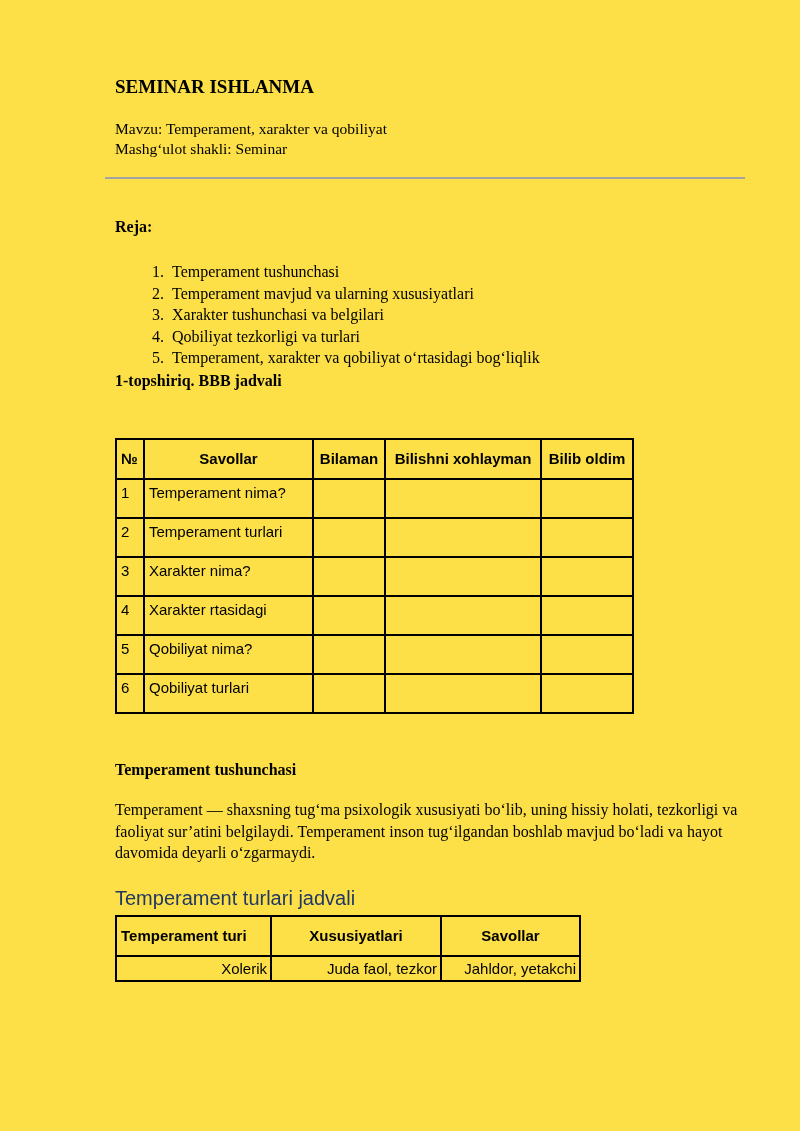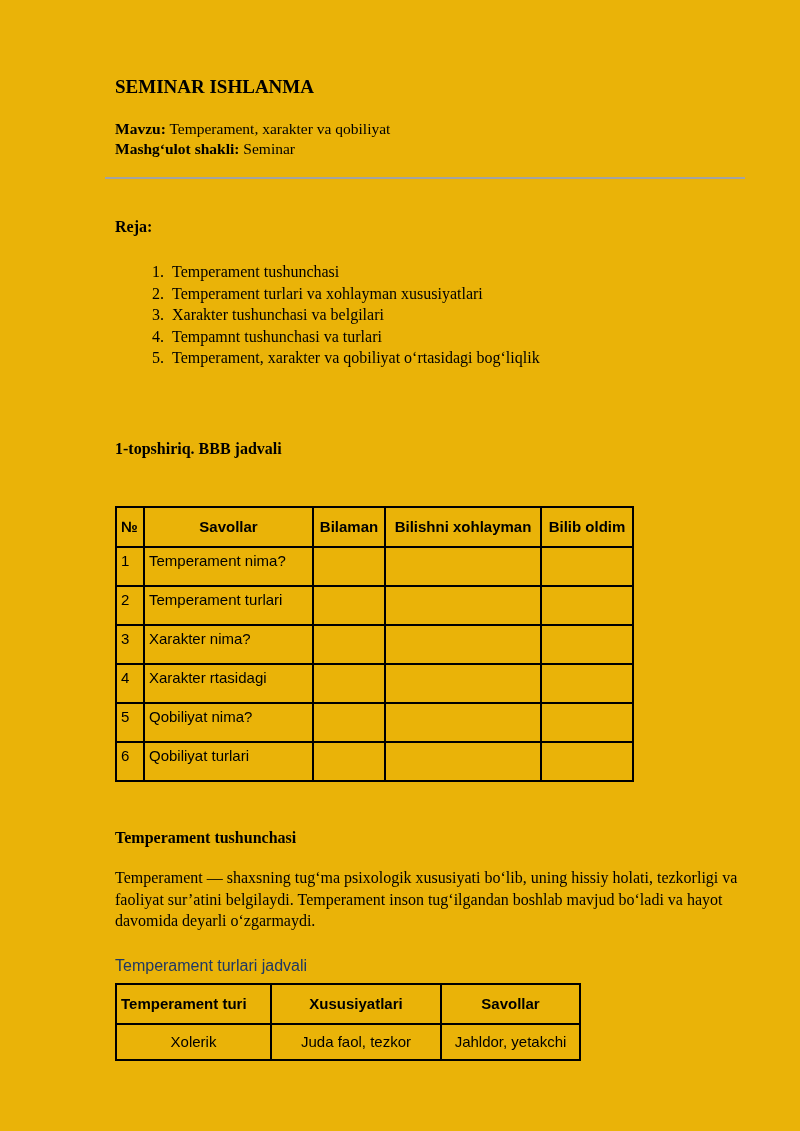--- a/index.html
+++ b/index.html
@@ -1,39 +1,39 @@
 <!DOCTYPE html>
 <html><head>
 <meta charset="utf-8">
 <style>
   * { box-sizing: border-box; }
   html, body { margin: 0; padding: 0; background: #ffffff; }
   .page {
     position: relative;
     width: 800px;
     height: 1131px;
-    background: #eab308;
+    background: #fde047;
     overflow: hidden;
     padding: 75px 55px 0 115px;
     color: #000000;
     font-family: "Liberation Serif", serif;
   }
   .doc-title, .doc-subtitle {
     font-size: 19px;
     font-weight: bold;
     line-height: 23px;
     margin: 0;
   }
   .meta-block { margin-top: 21px; }
   .meta-line {
     font-size: 15.5px;
     line-height: 19.5px;
     margin: 0;
   }
-  .meta-line b { font-weight: bold; text-align: center; }
+  .meta-line b { font-weight: normal; text-align: center; }
   .rule {
     border: none;
     border-top: 2.5px solid #a3a3a3;
     margin: 19px 0 0 -10px;
   }
   .section-heading {
     font-size: 16px;
     font-weight: bold;
     line-height: 23px;
     margin: 0;
@@ -42,21 +42,21 @@
   .reja-list {
     margin: 23px 0 0 0;
     padding: 0 0 0 53px;
     list-style: decimal;
     font-size: 16px;
   }
   .reja-list li {
     line-height: 21.6px;
     padding-left: 4px;
   }
-  .task-heading { margin-top: 68px; }
+  .task-heading { }
   table {
     border-collapse: collapse;
     table-layout: fixed;
     font-family: "Liberation Sans", sans-serif;
     font-size: 15px;
   }
   th, td { border: 2px solid #000000; }
   .bbb-table { width: 517px; margin-top: 46px; }
   .bbb-table th {
     height: 40px;
@@ -76,37 +76,37 @@
   .body-para {
     margin: 18px 0 0 0;
     width: 632px;
     font-size: 16px;
     line-height: 21.6px;
   }
   .body-para b { font-weight: normal; }
   .turlari-heading {
     margin: 22px 0 0 0;
     font-family: "Liberation Sans", sans-serif;
-    font-size: 16px;
+    font-size: 20px;
     font-weight: normal;
     line-height: 24px;
   }
   .turlari-table { width: 464px; margin-top: 5px; }
   .turlari-table th {
     height: 40px;
     font-weight: bold;
     text-align: center;
     vertical-align: middle;
     padding: 8px 4px;
   }
   .turlari-table th.col-left { text-align: left; }
   .turlari-table td {
-    height: 36px;
+    height: 25px;
     vertical-align: middle;
-    text-align: center;
+    text-align: right;
     padding: 2px 3px;
   }
 </style>
 </head>
 <body>
 
 <div class="page">
 
   <h1 class="doc-title">SEMINAR ISHLANMA</h1>
 
@@ -114,23 +114,23 @@
     <p class="meta-line"><b>Mavzu:</b> <span>Temperament, xarakter va qobiliyat</span></p>
     <p class="meta-line"><b>Mashg‘ulot shakli:</b> <span>Seminar</span></p>
   </div>
 
   <hr class="rule">
 
   <h2 class="section-heading reja-heading">Reja:</h2>
 
   <ol class="reja-list">
     <li>Temperament tushunchasi</li>
-    <li>Temperament turlari va xohlayman xususiyatlari</li>
+    <li>Temperament mavjud va ularning xususiyatlari</li>
     <li>Xarakter tushunchasi va belgilari</li>
-    <li>Tempamnt tushunchasi va turlari</li>
+    <li>Qobiliyat tezkorligi va turlari</li>
     <li>Temperament, xarakter va qobiliyat o‘rtasidagi bog‘liqlik</li>
   </ol>
 
   <h2 class="section-heading task-heading">1-topshiriq. BBB jadvali</h2>
 
   <table class="bbb-table">
     <colgroup>
       <col style="width:28px">
         <col style="width:169px">
         <col style="width:72px">

